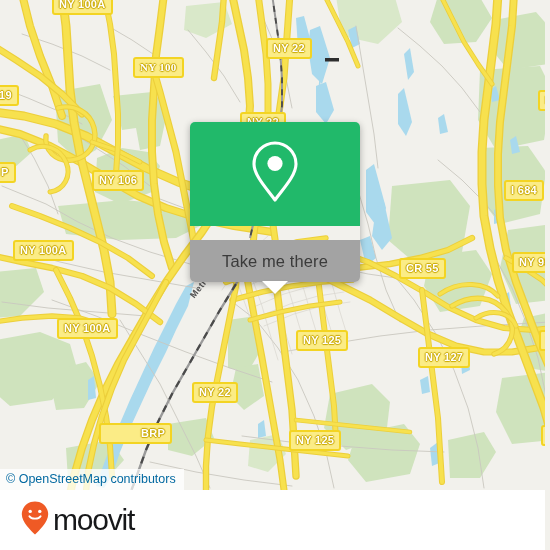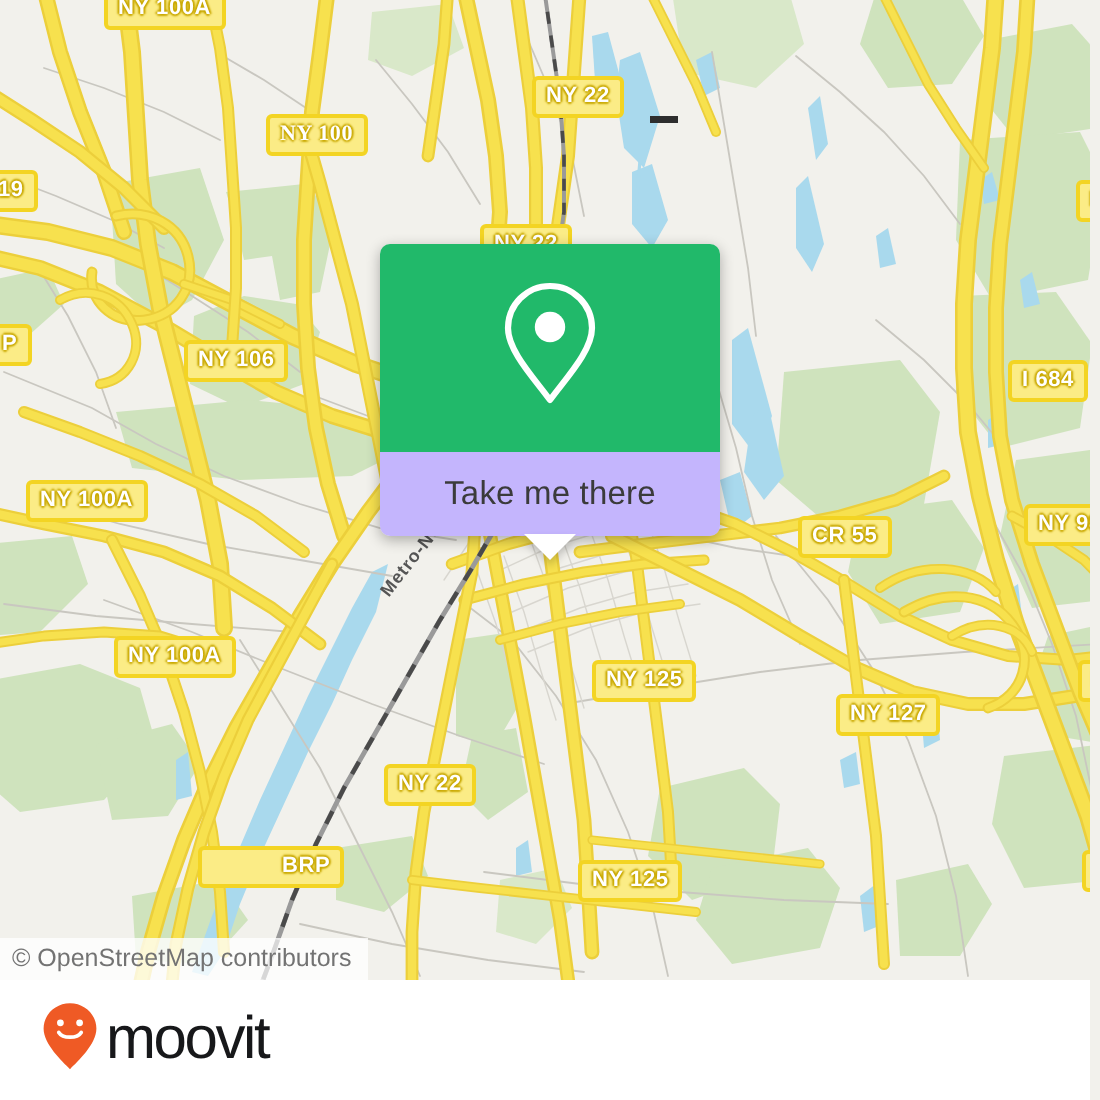--- a/index.html
+++ b/index.html
@@ -40,21 +40,21 @@
     white-space:nowrap;
     transform-origin:left center;
   }
 
   
   #osm-attrib{
     position:absolute;
     left:0;bottom:0;
     background:rgba(255,255,255,.78);
     font-size:12.5px;
-    color:#737373;
+    color:#0369a1;
     padding:3px 8px 4px 6px;
     white-space:nowrap;
   }
 
   
   #popup{
     position:absolute;
     left:190px;top:122px;
     width:170px;
     border-radius:5px;
@@ -63,24 +63,24 @@
     z-index:40;
   }
   #popup-top{
     background:#21b96a;
     height:104px;
     border-radius:5px 5px 0 0;
     display:flex;align-items:center;justify-content:center;
   }
   #popup-bottom{
     position:relative;
-    background:#c4b5fd;
+    background:#a3a3a3;
     height:42px;
     border-radius:0 0 5px 5px;
-    display:flex;align-items:center;justify-content:center;
+    display:flex;align-items:center;justify-content:center;margin-top:14px;
   }
   #popup-label{
     font-size:16.5px;
     color:#3b3b3b;
     letter-spacing:.1px;
   }
   #popup-tail{
     position:absolute;
     left:50%;bottom:-12px;
     margin-left:-13px;

